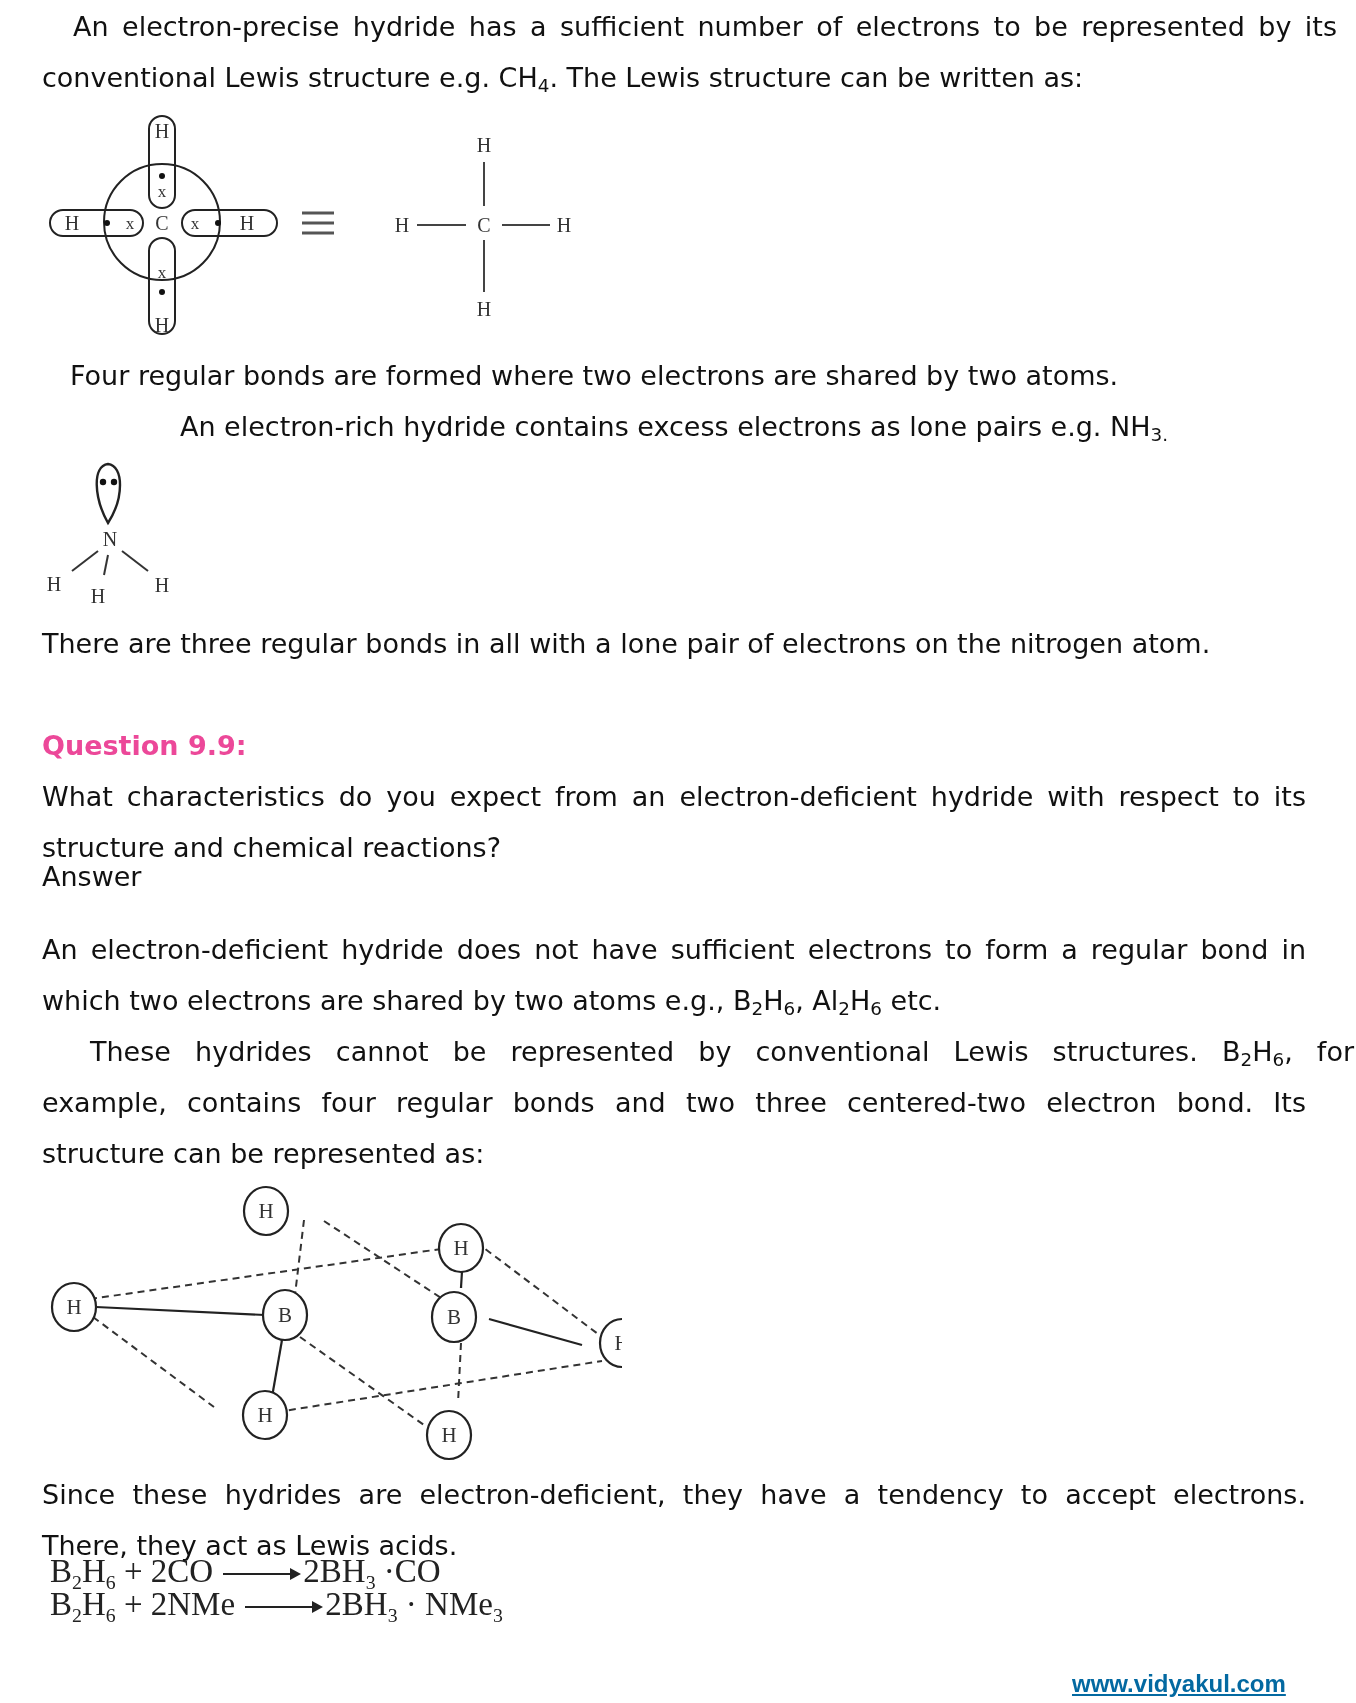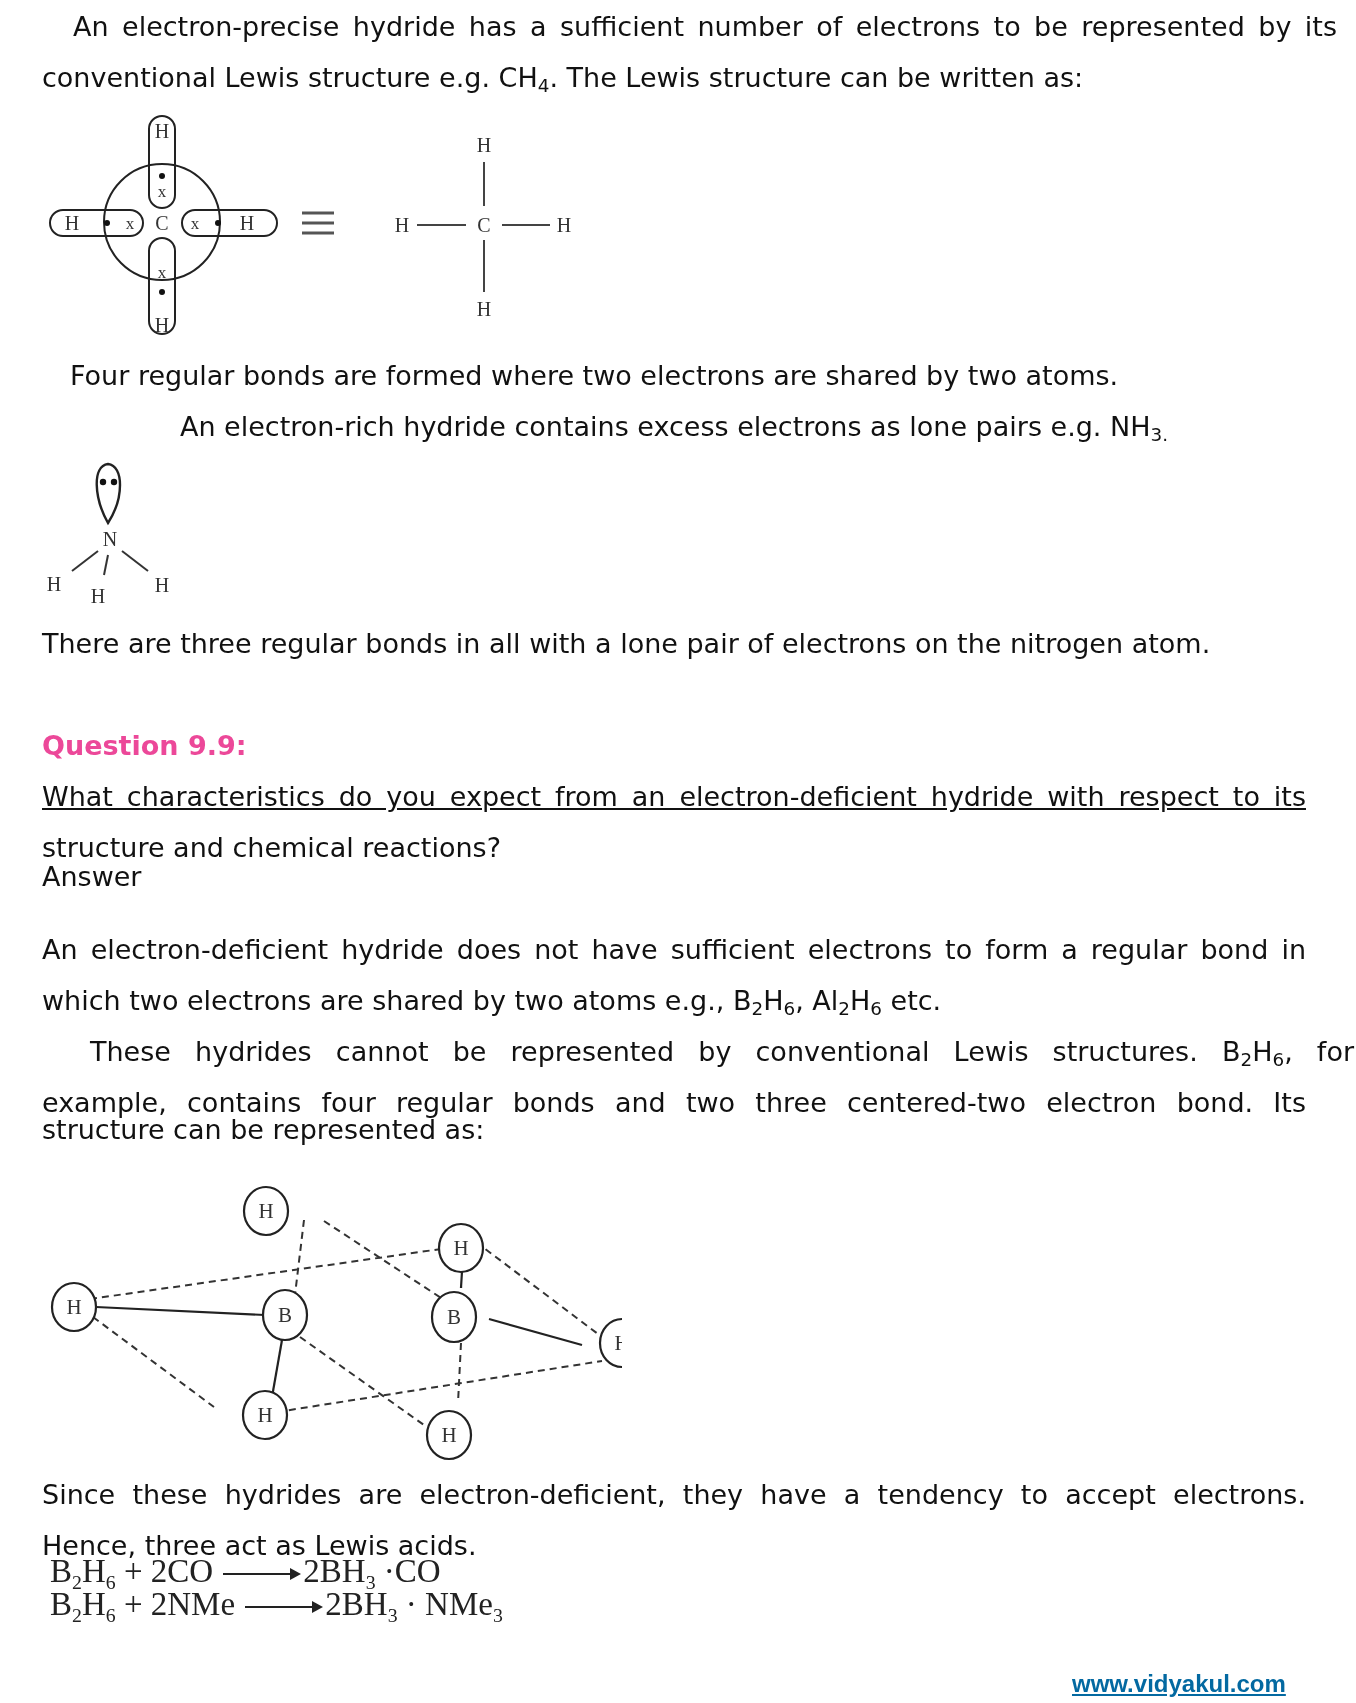--- a/index.html
+++ b/index.html
@@ -88,29 +88,29 @@
   <g stroke="#333" stroke-width="2">
     <line x1="56" y1="93" x2="30" y2="113"></line>
     <line x1="66" y1="97" x2="62" y2="117"></line>
     <line x1="80" y1="93" x2="106" y2="113"></line>
   </g>
 </svg>
 
 <p class="p" style="top:618px;">There are three regular bonds in all with a lone pair of electrons on the nitrogen atom.</p>
 
 <p class="p q-heading" style="top:720px;">Question 9.9:</p>
-<p class="p just" style="top:771px;text-decoration:underline;">What characteristics do you expect from an electron-deficient hydride with respect to its</p>
+<p class="p just" style="top:771px;">What characteristics do you expect from an electron-deficient hydride with respect to its</p>
 <p class="p" style="top:822px;">structure and chemical reactions?</p>
 <p class="p" style="top:851px;">Answer</p>
 
 <p class="p just" style="top:924px;">An electron-deficient hydride does not have sufficient electrons to form a regular bond in</p>
 <p class="p" style="top:975px;"><span>which two electrons are shared by two atoms e.g., B</span><sub>2</sub><span>H</span><sub>6</sub><span>, Al</span><sub>2</sub><span>H</span><sub>6</sub><span> etc.</span></p>
 <p class="p just" style="top:1026px; word-spacing:6px;margin-left:48px;"><span>These hydrides cannot be represented by conventional Lewis structures. B</span><sub>2</sub><span>H</span><sub>6</sub><span>, for</span></p>
 <p class="p just" style="top:1077px;">example, contains four regular bonds and two three centered-two electron bond. Its</p>
-<p class="p" style="top:1104px;">structure can be represented as:</p>
+<p class="p" style="top:1128px;">structure can be represented as:</p>
 
 <svg class="diagram serif" style="left:42px; top:1185px;" width="580" height="280" viewBox="0 0 580 280">
   <g stroke="#333" stroke-width="2" stroke-dasharray="7 5" fill="none">
     <line x1="262" y1="35" x2="252" y2="118"></line>
     <line x1="282" y1="36" x2="425" y2="130"></line>
     <line x1="48" y1="114" x2="406" y2="63"></line>
     <line x1="51" y1="132" x2="172" y2="222"></line>
     <line x1="258" y1="152" x2="382" y2="240"></line>
     <line x1="434" y1="57" x2="560" y2="152"></line>
     <line x1="235" y1="227" x2="560" y2="176"></line>
@@ -138,21 +138,21 @@
     <text x="243" y="137">B</text>
     <text x="223" y="237">H</text>
     <text x="419" y="70">H</text>
     <text x="412" y="139">B</text>
     <text x="580" y="165">H</text>
     <text x="407" y="257">H</text>
   </g>
 </svg>
 
 <p class="p just" style="top:1469px;">Since these hydrides are electron-deficient, they have a tendency to accept electrons.</p>
-<p class="p" style="top:1520px;">Hence, three act as Lewis acids.</p>
+<p class="p" style="top:1520px;">There, they act as Lewis acids.</p>
 
 <div class="eq" style="top:1586px;">
   <span>B</span><sub>2</sub><span>H</span><sub>6</sub><span> + 2NMe</span>
   <span class="arrow"></span><span>2BH</span><sub>3</sub><span> · NMe</span><sub>3</sub>
 </div>
 <div class="eq" style="top:1553px;">
   <span>B</span><sub>2</sub><span>H</span><sub>6</sub><span> + 2CO</span>
   <span class="arrow"></span><span>2BH</span><sub>3</sub><span> ·CO</span>
 </div>
 

